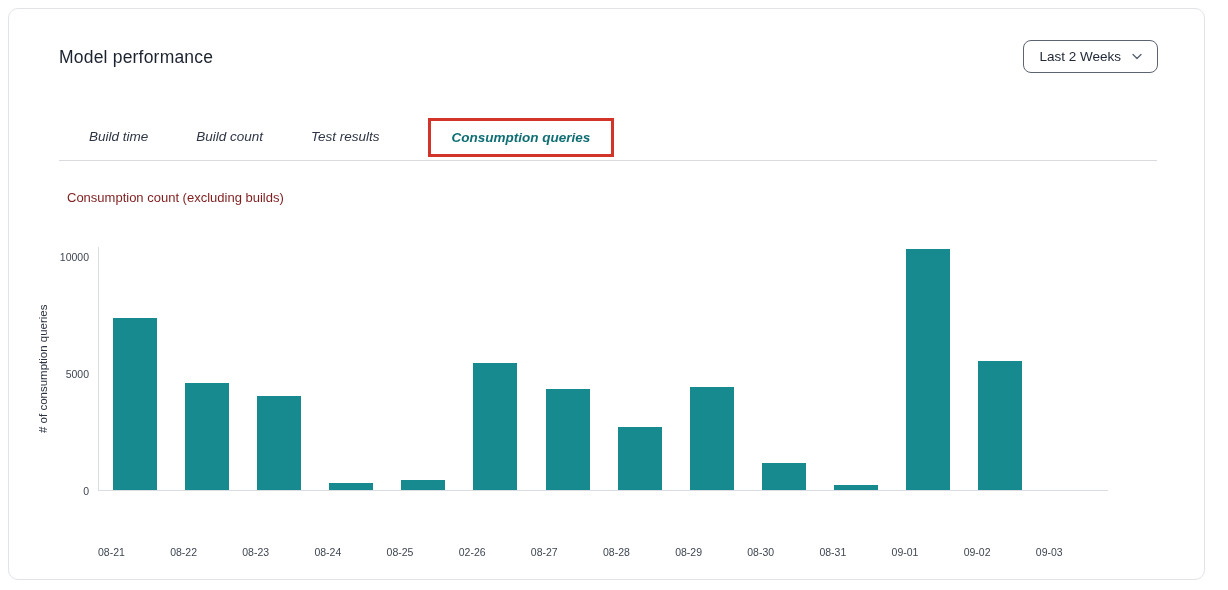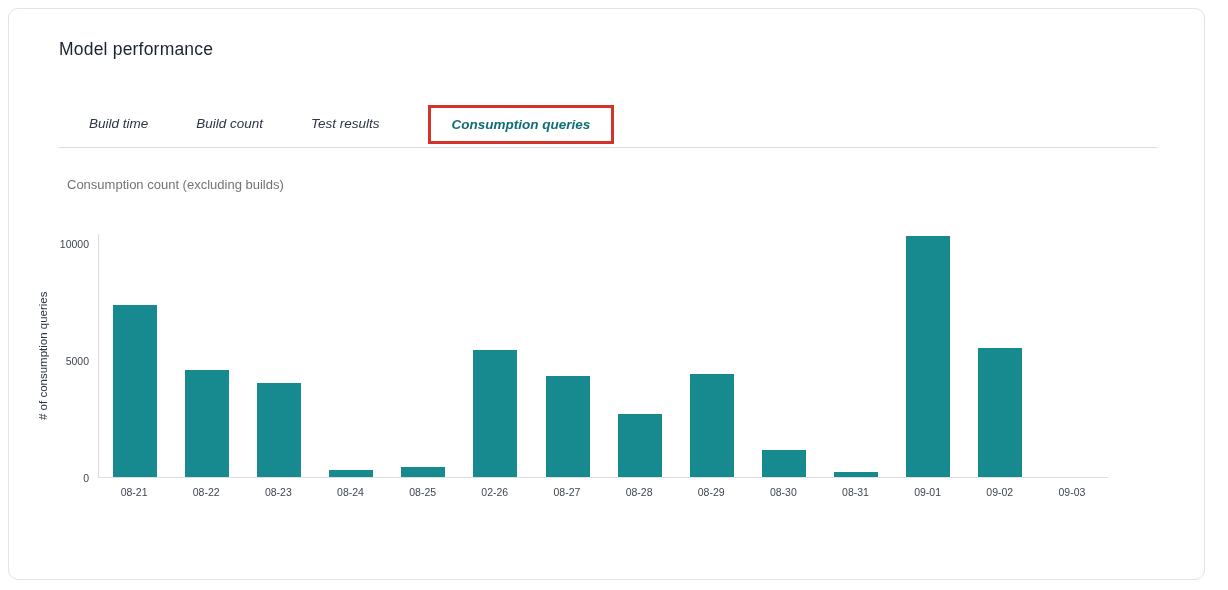--- a/index.html
+++ b/index.html
@@ -5,66 +5,74 @@
   * { margin:0; padding:0; box-sizing:border-box; }
   html,body { width:1228px; height:590px; background:#ffffff;
     font-family:"Liberation Sans", sans-serif; overflow:hidden; }
 
   .card { position:absolute; left:8px; top:8px; width:1197px; height:572px;
     background:#fff; border:1px solid #e1e3e7; border-radius:10px; }
 
   
   .header { display:flex; justify-content:space-between; align-items:flex-start;
     padding:30px 46px 0 50px; }
-  .page-title { font-size:17.5px; font-weight:500; color:#1c2330; letter-spacing:.2px; }
+  .page-title { font-size:17.5px; font-weight:500; color:#1c2330; letter-spacing:.2px;margin-top:8px; }
   .range-btn { display:flex; align-items:center; gap:11px; border:1px solid #5c6472;
     border-radius:8px; padding:8px 15px; font-size:13.5px; color:#222a38;
     background:#fff; cursor:pointer; margin-top:1px; }
   .chev { width:10px; height:7px; display:inline-block; }
   .chev svg { display:block; }
 
   
   .tabs-wrap { margin:40px 47px 0 50px; border-bottom:1px solid #d9dbdf;
     display:flex; align-items:center; height:48px; padding-left:30px;font-style:italic; }
   .tab { font-size:13.5px; color:#2e3545; margin-right:48px; cursor:pointer;
     white-space:nowrap; }
   .tab.active { color:#0e6e74; font-weight:700; border:3px solid #d2342a;
     padding:9px 21px; margin-right:0; position:relative; top:1px; }
 
   
   .metric { margin:29px 0 0 58px; }
-  .metric-label { font-size:13px; color:#737373; }
+  .metric-label { font-size:13px; color:#7f1d1d; }
   .metric-value { font-size:21px; font-weight:500; color:#14181f; margin-top:6px; }
 
   
   .chart { margin:42px 96px 0 24px; }
   .chart-row { display:flex; height:244px; }
   .y-axis-label { width:20px; writing-mode:vertical-rl; transform:rotate(180deg);
     display:flex; align-items:center; justify-content:center;
     font-size:11.5px; color:#2b3240; }
   .y-ticks { width:45px; position:relative; font-size:10.5px; color:#3f4652; }
   .y-tick { position:absolute; right:9px; transform:translateY(50%); line-height:1; }
   .plot-area { flex:1; position:relative; border-left:1px solid #d9dce0;
     border-bottom:1px solid #d9dce0; display:flex; align-items:flex-end; }
   .bar-slot { flex:1; display:flex; justify-content:center; align-items:flex-end;
     height:100%; }
   .bar { width:44px; }
   .x-labels { display:flex; margin-left:65px; font-size:10.5px; color:#3f4652;
     margin-top:8px; }
-  .x-tick { flex:1; text-align:center; }
+  .x-tick { flex:1; text-align:left;margin-top:47px; }
   .x-axis-title { margin-left:65px; text-align:center; font-size:12.5px;
     color:#20262f; margin-top:9px; }
 </style>
 </head>
 <body>
 
 <div class="card">
 
   <div class="header">
     <div class="page-title">Model performance</div>
+    <div class="range-btn">
+      <span>Last 2 Weeks</span>
+      <span class="chev">
+        <svg width="10" height="7" viewBox="0 0 10 7">
+          <polyline points="1,1.5 5,5.5 9,1.5" fill="none" stroke="#5b6470" stroke-width="1.4" stroke-linecap="round" stroke-linejoin="round"></polyline>
+        </svg>
+      </span>
+    </div>
   </div>
 
   <div class="tabs-wrap">
     <div class="tab">Build time</div>
     <div class="tab">Build count</div>
     <div class="tab">Test results</div>
     <div class="tab active">Consumption queries</div>
   </div>
 
   <div class="metric">

